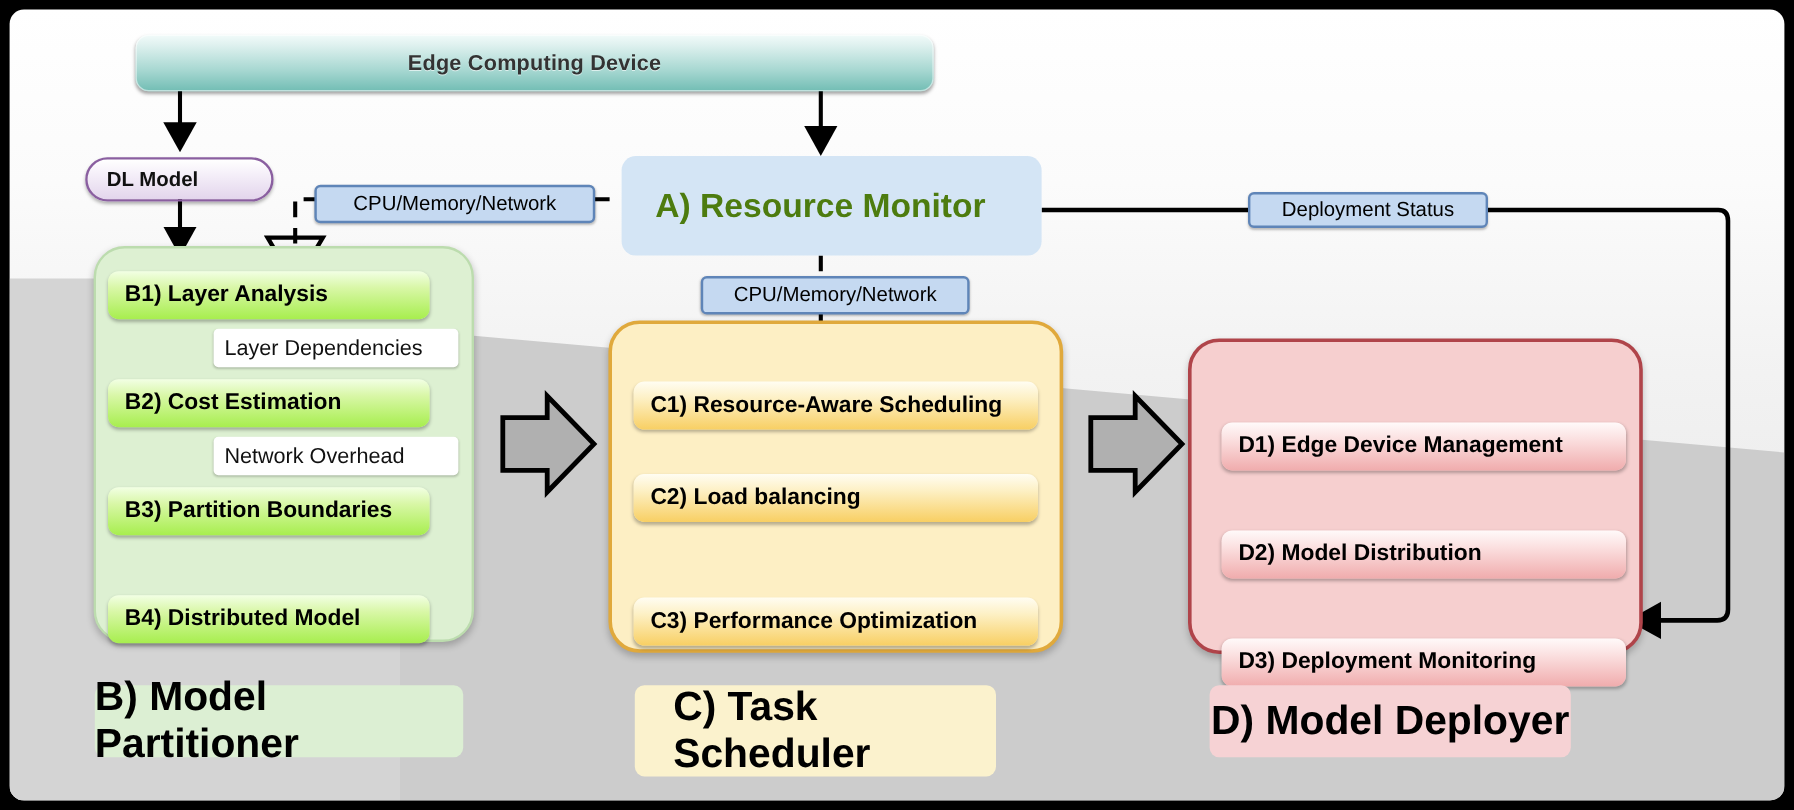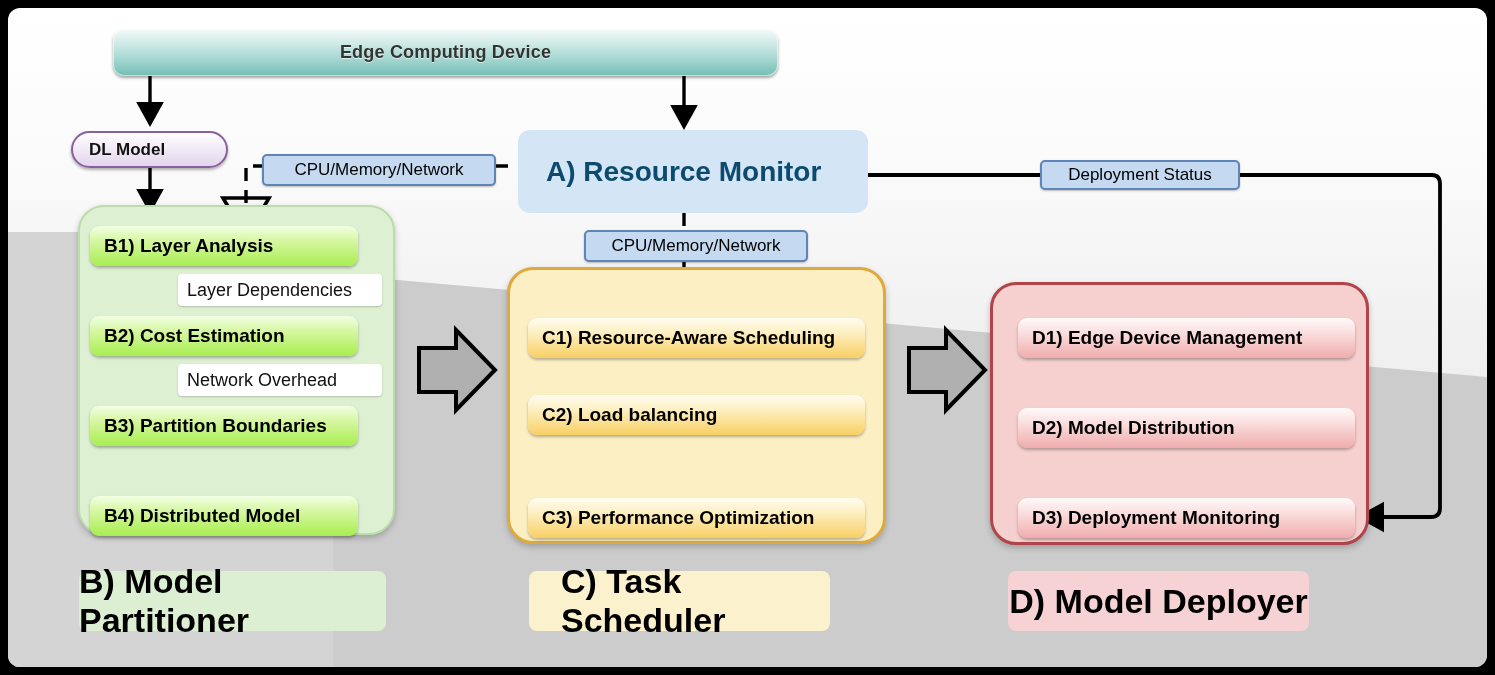--- a/index.html
+++ b/index.html
@@ -47,21 +47,21 @@
 
   .pill{
     border-radius:20px;border:2px solid #8a5fa0;
     background:linear-gradient(180deg,#ffffff 0%,#f4eef8 40%,#e3d5ec 100%);
     box-shadow:0 2px 3px rgba(0,0,0,.3);
     color:#111;font-weight:bold;font-size:17px;padding-left:16px;
   }
 
   .bluebox{
     border-radius:12px;background:#d4e5f5;
-    color:#0c4a6e;font-weight:bold;font-size:28px;padding-left:28px;
+    color:#4d7c0f;font-weight:bold;font-size:28px;padding-left:28px;
   }
 
   .tag{
     border-radius:5px;border:2px solid #5f85b8;
     background:#c5d9f1;color:#000;font-size:17px;
     padding:0 8px;box-shadow:0 1px 2px rgba(0,0,0,.25);
   }
 
   .whitetag{
     border-radius:4px;background:#fff;color:#111;font-size:18px;
@@ -76,21 +76,21 @@
      box-shadow:0 3px 6px rgba(0,0,0,.22);}
   .panel.red{background:#f6cfcf;border:3px solid #b0444a;
      box-shadow:0 3px 6px rgba(0,0,0,.22);}
 
   
   .chip{position:absolute;box-sizing:border-box;display:flex;align-items:center;
         border-radius:9px;color:#000;font-weight:bold;font-size:19px;
         padding-left:14px;box-shadow:0 2px 3px rgba(0,0,0,.28);}
   .chip.g{background:linear-gradient(180deg,#f2ffe4 0%,#d8f7a6 35%,#a7ee4e 100%);}
   .chip.y{background:linear-gradient(180deg,#fffdf2 0%,#fdf0c4 35%,#f8cf63 100%);}
-  .chip.r{background:linear-gradient(180deg,#fffafa 0%,#fbe0e0 35%,#f0acad 100%);}
+  .chip.r{background:linear-gradient(180deg,#fffafa 0%,#fbe0e0 35%,#f0acad 100%);margin-top:34px;}
 
   
   .legend{position:absolute;box-sizing:border-box;display:flex;align-items:center;
           justify-content:center;border-radius:8px;
           font-weight:bold;font-size:34px;color:#000;}
   .legend.g{background:#dcefd3;}
   .legend.y{background:#fbf2cd;}
   .legend.r{background:#f6d2d4;}
 
   svg{position:absolute;left:0;top:0;overflow:visible;}
@@ -224,21 +224,21 @@
     <div class="chip r" style="left:1010px;top:400px;width:337px;height:40px;">
       <span>D2) Model Distribution</span>
     </div>
     <div class="chip r" style="left:1010px;top:490px;width:337px;height:40px;">
       <span>D3) Deployment Monitoring</span>
     </div>
 
     <div class="legend g" style="left:71px;top:563px;width:307px;height:60px;">
       <span>B) Model Partitioner</span>
     </div>
-    <div class="legend y" style="left:521px;top:563px;width:301px;height:60px;padding-left:32px;">
+    <div class="legend y" style="left:521px;top:563px;width:301px;height:76px;padding-left:32px;">
       <span>C) Task Scheduler</span>
     </div>
     <div class="legend r" style="left:1000px;top:563px;width:301px;height:60px;">
       <span>D) Model Deployer</span>
     </div>
 
   </div>
 </div>
 
 </body></html>

